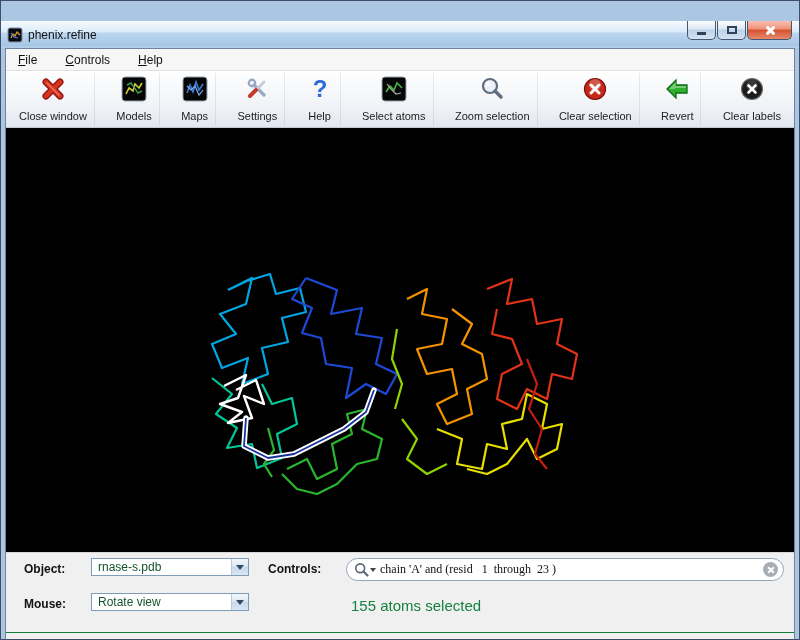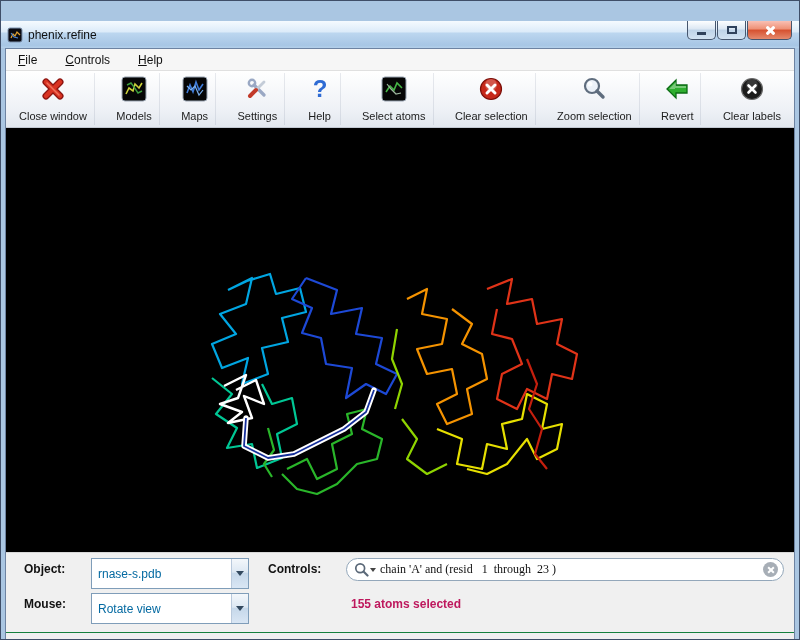--- a/index.html
+++ b/index.html
@@ -87,24 +87,24 @@
   .tlabel { font-size:11px; color:#1c1c1c; white-space:nowrap; }
 
   
   .viewer { height:424px; background:#000; position:relative; }
   .viewer svg { position:absolute; left:0; top:0; }
 
   
   .bottom-panel { height:80px; background:#f0f0f0; position:relative; border-top:1px solid #d8d8d8; font-size:12px; }
   .plabel { position:absolute; font-weight:bold; color:#111; }
   .dropdown {
-    position:absolute; height:31px; width:158px;
+    position:absolute; height:18px; width:158px;
     border:1px solid #7f9db9; background:#fff;
     display:flex; align-items:center;
-    font-size:12px; color:#0369a1; cursor:default;
+    font-size:12px; color:#14532d; cursor:default;
   }
   .dropdown .dval { flex:1; padding:0 6px; white-space:nowrap; overflow:hidden; }
   .dropdown .darrow {
     width:17px; height:100%;
     border-left:1px solid #b9c9dc;
     background:linear-gradient(180deg,#f3f7fb,#dde8f3 45%,#c6d8ea 50%,#d9e6f4);
     display:flex; align-items:center; justify-content:center;
   }
   .tri-down { width:0; height:0; border-left:4px solid transparent; border-right:4px solid transparent; border-top:5px solid #33495f; }
 
@@ -122,21 +122,21 @@
   .clear-btn {
     width:15px; height:15px; border-radius:50%;
     background:#a7aeb6; position:relative; flex:0 0 auto; cursor:default;
   }
   .clear-btn::before,.clear-btn::after {
     content:""; position:absolute; left:6.5px; top:3.5px; width:2px; height:8px; background:#fff;
   }
   .clear-btn::before { transform:rotate(45deg); }
   .clear-btn::after { transform:rotate(-45deg); }
 
-  .atoms-selected { position:absolute; left:345px; top:44px; color:#be185d; font-weight:bold; font-size:12px; }
+  .atoms-selected { position:absolute; left:345px; top:44px; color:#15803d; font-weight:normal; font-size:15px; }
 
   
   .statusbar {
     height:22px; background:#f0f0f0; border-top:1px solid #15803d;
     display:flex; align-items:center; padding:0 10px; font-size:11px; color:#111;
   }
   .led {
     width:10px; height:10px; border-radius:50%;
     background:radial-gradient(circle at 35% 30%, #9fc3ff, #2e6de0 55%, #123a98);
     border:1px solid #0e2a70; margin-right:7px;
@@ -246,37 +246,37 @@
               <polyline points="5,16 9,10 13,14 16,7 21,12" fill="none" stroke="#46b546" stroke-width="1.6"></polyline>
               <polyline points="6,8 10,13 15,18 20,17" fill="none" stroke="#9fb8a0" stroke-width="1.2"></polyline>
             </svg>
         </span>
         <span class="tlabel">Select atoms</span>
       </div>
 
       <div class="tool">
         <span class="ticon">
           <svg width="26" height="26">
+              <circle cx="11" cy="10" r="7" fill="rgba(225,235,245,0.55)" stroke="#5f6d7e" stroke-width="2.2"></circle>
+              <circle cx="9" cy="8" r="2.5" fill="rgba(255,255,255,0.75)" stroke="none"></circle>
+              <line x1="16" y1="15" x2="22" y2="21" stroke="#5f6d7e" stroke-width="3.4" stroke-linecap="round"></line>
+            </svg>
+        </span>
+        <span class="tlabel">Zoom selection</span>
+      </div>
+
+      <div class="tool">
+        <span class="ticon">
+          <svg width="26" height="26">
               <circle cx="13" cy="13" r="10.5" fill="#c6281a" stroke="#7a0e08" stroke-width="1.2"></circle>
               <circle cx="13" cy="9" r="6" fill="rgba(255,255,255,0.22)"></circle>
               <path d="M9 9 L17 17 M17 9 L9 17" stroke="#fff" stroke-width="3" stroke-linecap="round"></path>
             </svg>
         </span>
         <span class="tlabel">Clear selection</span>
-      </div>
-
-      <div class="tool">
-        <span class="ticon">
-          <svg width="26" height="26">
-              <circle cx="11" cy="10" r="7" fill="rgba(225,235,245,0.55)" stroke="#5f6d7e" stroke-width="2.2"></circle>
-              <circle cx="9" cy="8" r="2.5" fill="rgba(255,255,255,0.75)" stroke="none"></circle>
-              <line x1="16" y1="15" x2="22" y2="21" stroke="#5f6d7e" stroke-width="3.4" stroke-linecap="round"></line>
-            </svg>
-        </span>
-        <span class="tlabel">Zoom selection</span>
       </div>
 
       <div class="tool">
         <span class="ticon">
           <svg width="26" height="26">
               <polygon points="3,13 12,4 12,9 23,9 23,17 12,17 12,22" fill="#2fae2f" stroke="#0b6b14" stroke-width="1.3"></polygon>
               <polygon points="5,13 12,6 12,10 22,10 22,12 11,12 11,13" fill="rgba(255,255,255,0.35)"></polygon>
             </svg>
         </span>
         <span class="tlabel">Revert</span>

